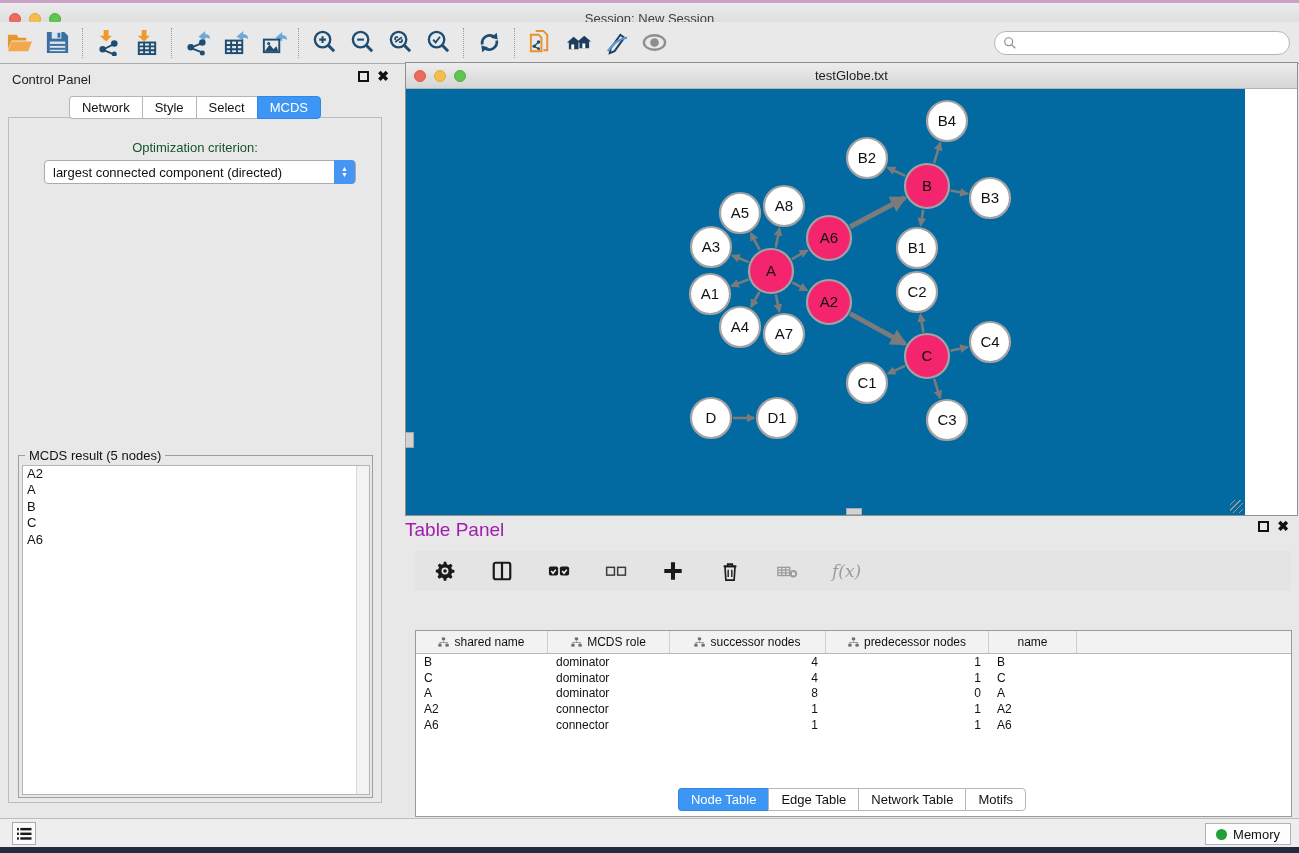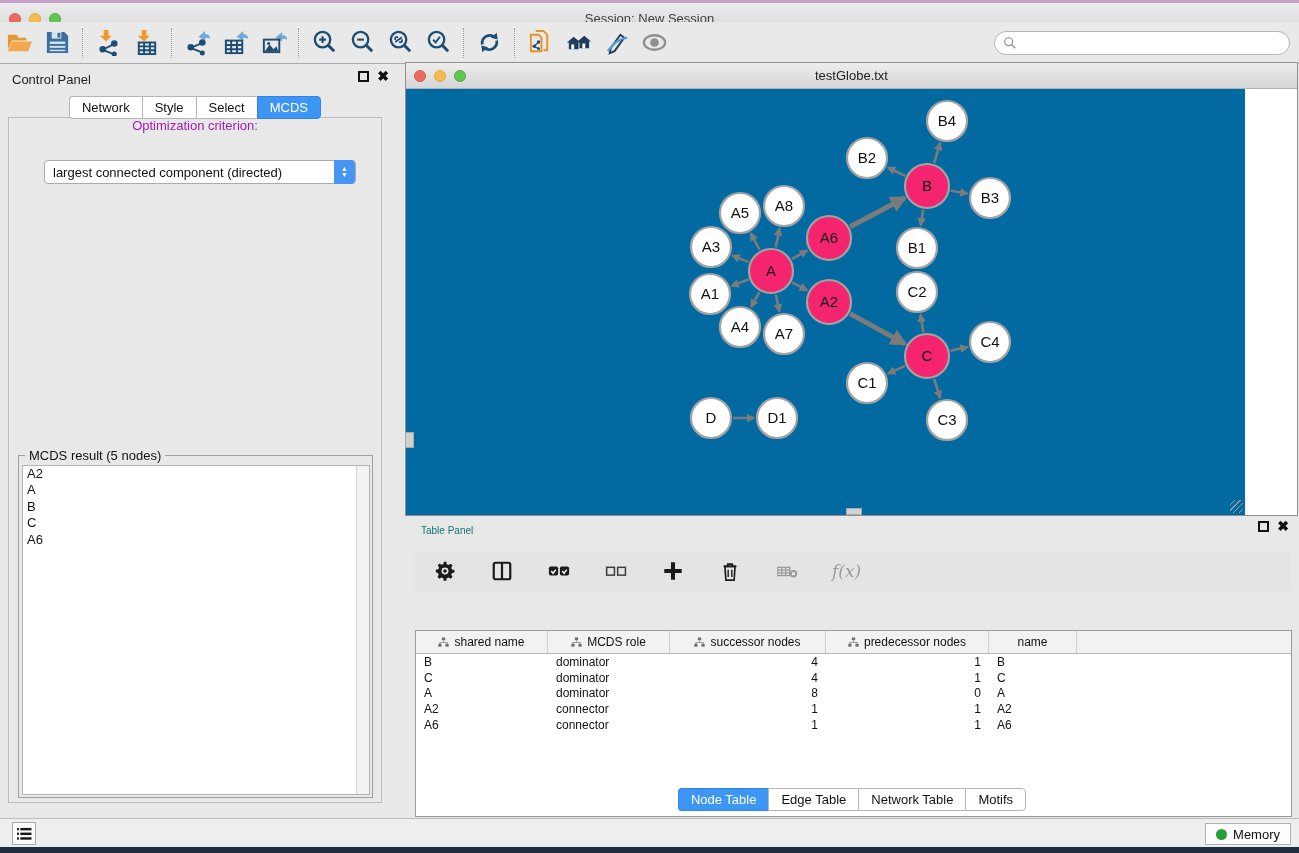--- a/index.html
+++ b/index.html
@@ -34,21 +34,21 @@
   .ph-float { width:11px; height:11px; border:2px solid #111; }
   .ph-close { font-size:14px; font-weight:bold; color:#111; line-height:11px; }
   .cp-tabs { position:absolute; left:0; top:32px; width:390px; display:flex; justify-content:center; z-index:2; }
   .tab { font-size:13px; color:#111; background:#fff; border:1px solid #b5b5b5; border-right:none;
     padding:3px 12px; }
   .tab:first-child { border-radius:4px 0 0 4px; }
   .tab:last-child { border-radius:0 4px 4px 0; border-right:1px solid #b5b5b5; }
   .tab.active { background:#3e96f4; color:#fff; border-color:#2f86e8; }
   .cp-content { position:absolute; left:8px; top:53px; width:374px; height:686px;
     border:1px solid #bcbcbc; background:#e8e8e8; }
-  .opt-label { text-align:center; font-size:13px; color:#a21caf; }
+  .opt-label { text-align:center; margin-top:22px; font-size:13px; color:#14532d; }
   .dropdown { position:absolute; left:35px; top:42px; width:312px; height:24px; background:#fff;
     border:1px solid #ababab; border-radius:4px; font-size:13px; color:#111;
     display:flex; align-items:center; padding-left:8px; }
   .dd-stepper { position:absolute; right:0px; top:-1px; width:21px; height:24px; background:#4795f2;
     border-radius:0 4px 4px 0; display:flex; flex-direction:column; align-items:center; justify-content:center; color:#fff; }
   .dd-stepper span { font-size:7px; line-height:6px; }
   .cp-buttons { position:absolute; left:0; top:76px; width:100%; display:flex; justify-content:center; gap:14px; }
   .btn { background:#fff; border:1px solid #b9b9b9; border-radius:5px; font-size:13px; color:#111; padding:3px 15px; }
   .groupbox { position:absolute; left:9px; top:337px; width:355px; height:343px; border:1px solid #9f9f9f; }
   .groupbox-title { position:absolute; left:6px; top:-8px; background:#e8e8e8; padding:0 4px; font-size:13px; color:#111; }
@@ -66,21 +66,21 @@
   .nw-canvas { position:absolute; left:0; top:26px; width:839px; height:426px; background:#0369a1; }
   .nw-canvas svg { position:absolute; left:0; top:0; }
   .scroll-nub-v { position:absolute; left:-1px; top:343px; width:9px; height:16px; background:#d2d2d2; border:1px solid #a8a8a8; }
   .scroll-nub-h { position:absolute; left:440px; bottom:0px; width:16px; height:7px; background:#d2d2d2; border:1px solid #a8a8a8; }
   .resize-grip { position:absolute; right:2px; bottom:2px; width:13px; height:13px;
     background:repeating-linear-gradient(135deg, transparent 0 3px, #9a9a9a 3px 4px); }
 
   
   .table-panel { position:absolute; left:405px; top:518px; width:894px; height:300px; }
   .tp-header { position:absolute; left:0; top:0; width:100%; height:24px; display:flex; align-items:center; }
-  .tp-header .ph-title { font-size:10px; color:#0f766e; margin-left:16px; }
+  .tp-header .ph-title { font-size:19px; color:#a21caf; margin-left:0; }
   .tp-toolbar { position:absolute; left:10px; top:33px; width:876px; height:40px; background:#e4e4e4;
     display:flex; align-items:center; padding-left:12px;gap:21px; }
   .tp-tool { width:36px; height:30px; display:flex; align-items:center; justify-content:center; }
   .tp-tool svg { width:22px; height:22px; }
   .fx-label { font-family:"DejaVu Serif", serif; font-style:italic; font-size:17px; color:#9a9a9a; margin-left:6px; }
   .tp-table { position:absolute; left:10px; top:80px; width:877px; height:187px; background:#fff; border:1px solid #9a9a9a; overflow:hidden;margin-top:32px; }
   .tp-thead { display:flex; height:23px; background:#f2f2f2; border-bottom:1px solid #b9b9b9; }
   .tp-th { display:flex; align-items:center; justify-content:center; gap:5px; font-size:12px; color:#111;
     border-right:1px solid #cfcfcf; }
   .tp-th svg { width:11px; height:11px; }

